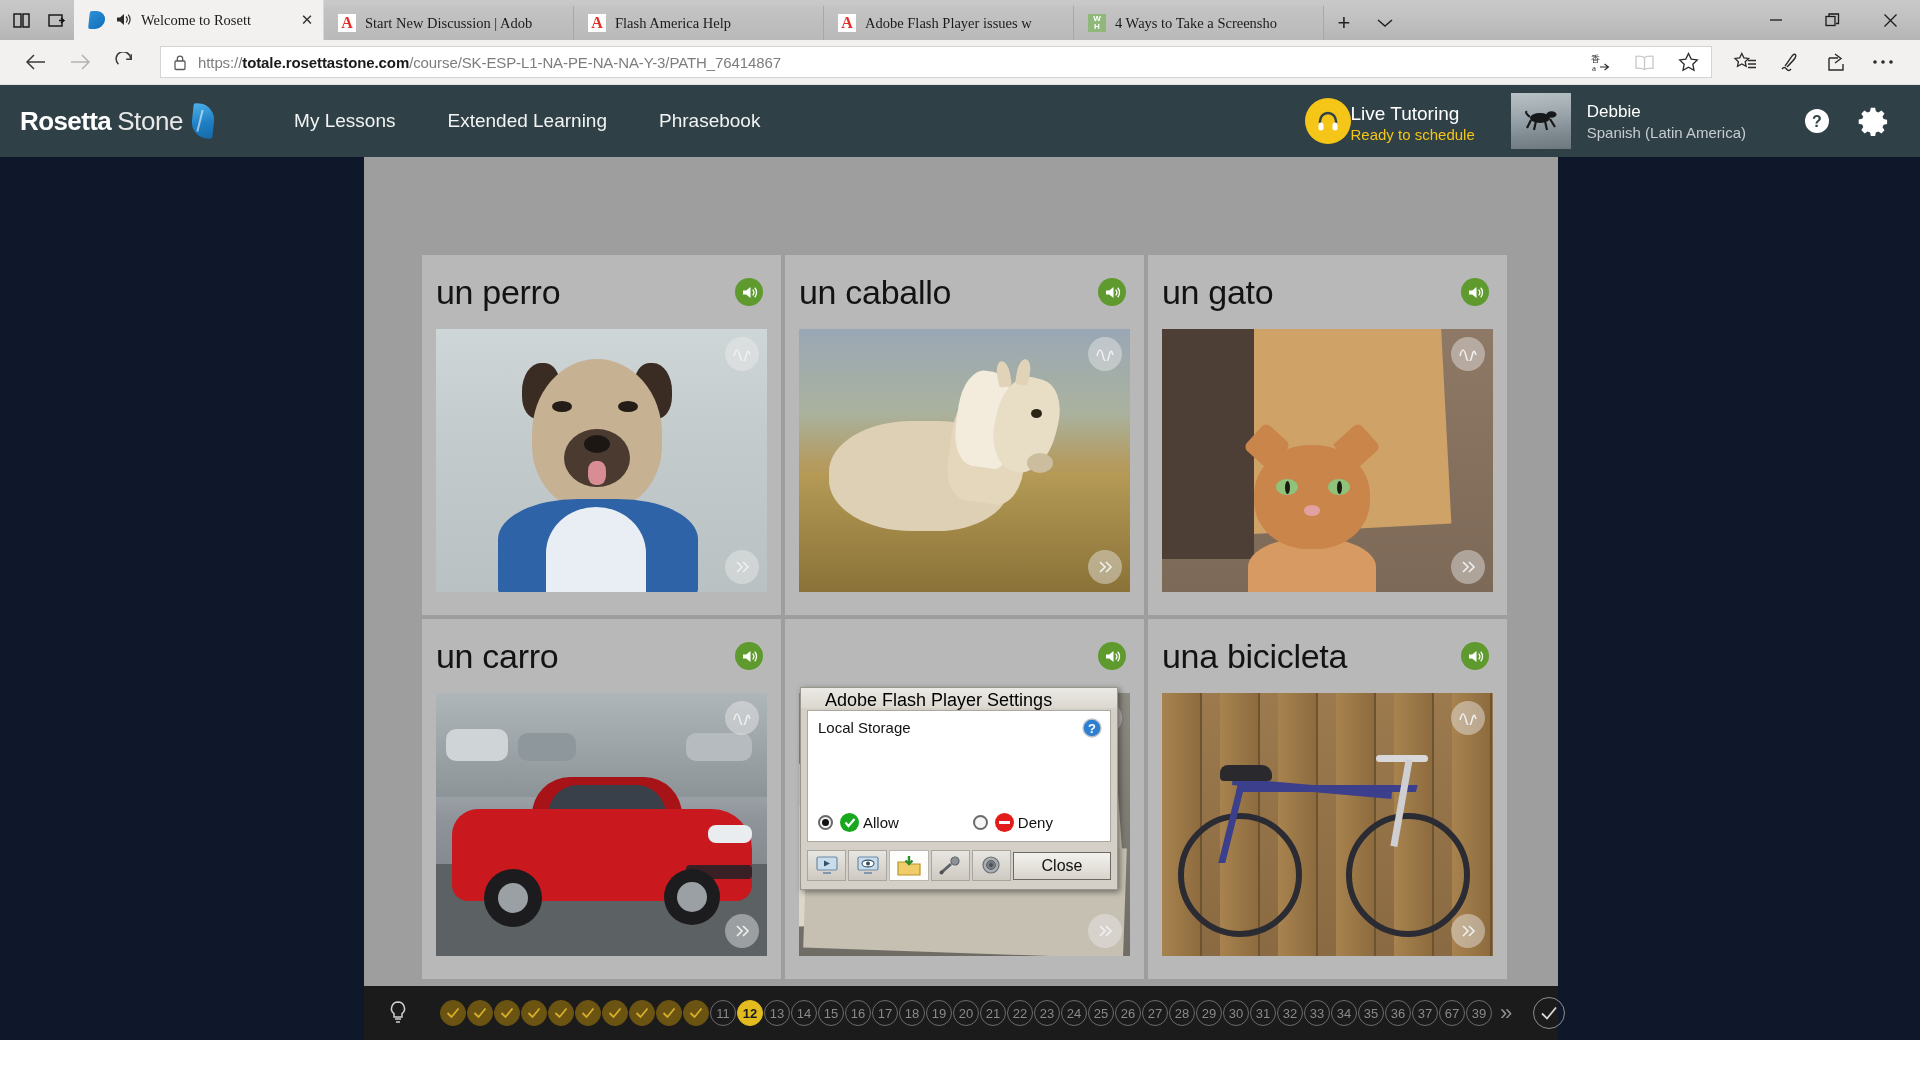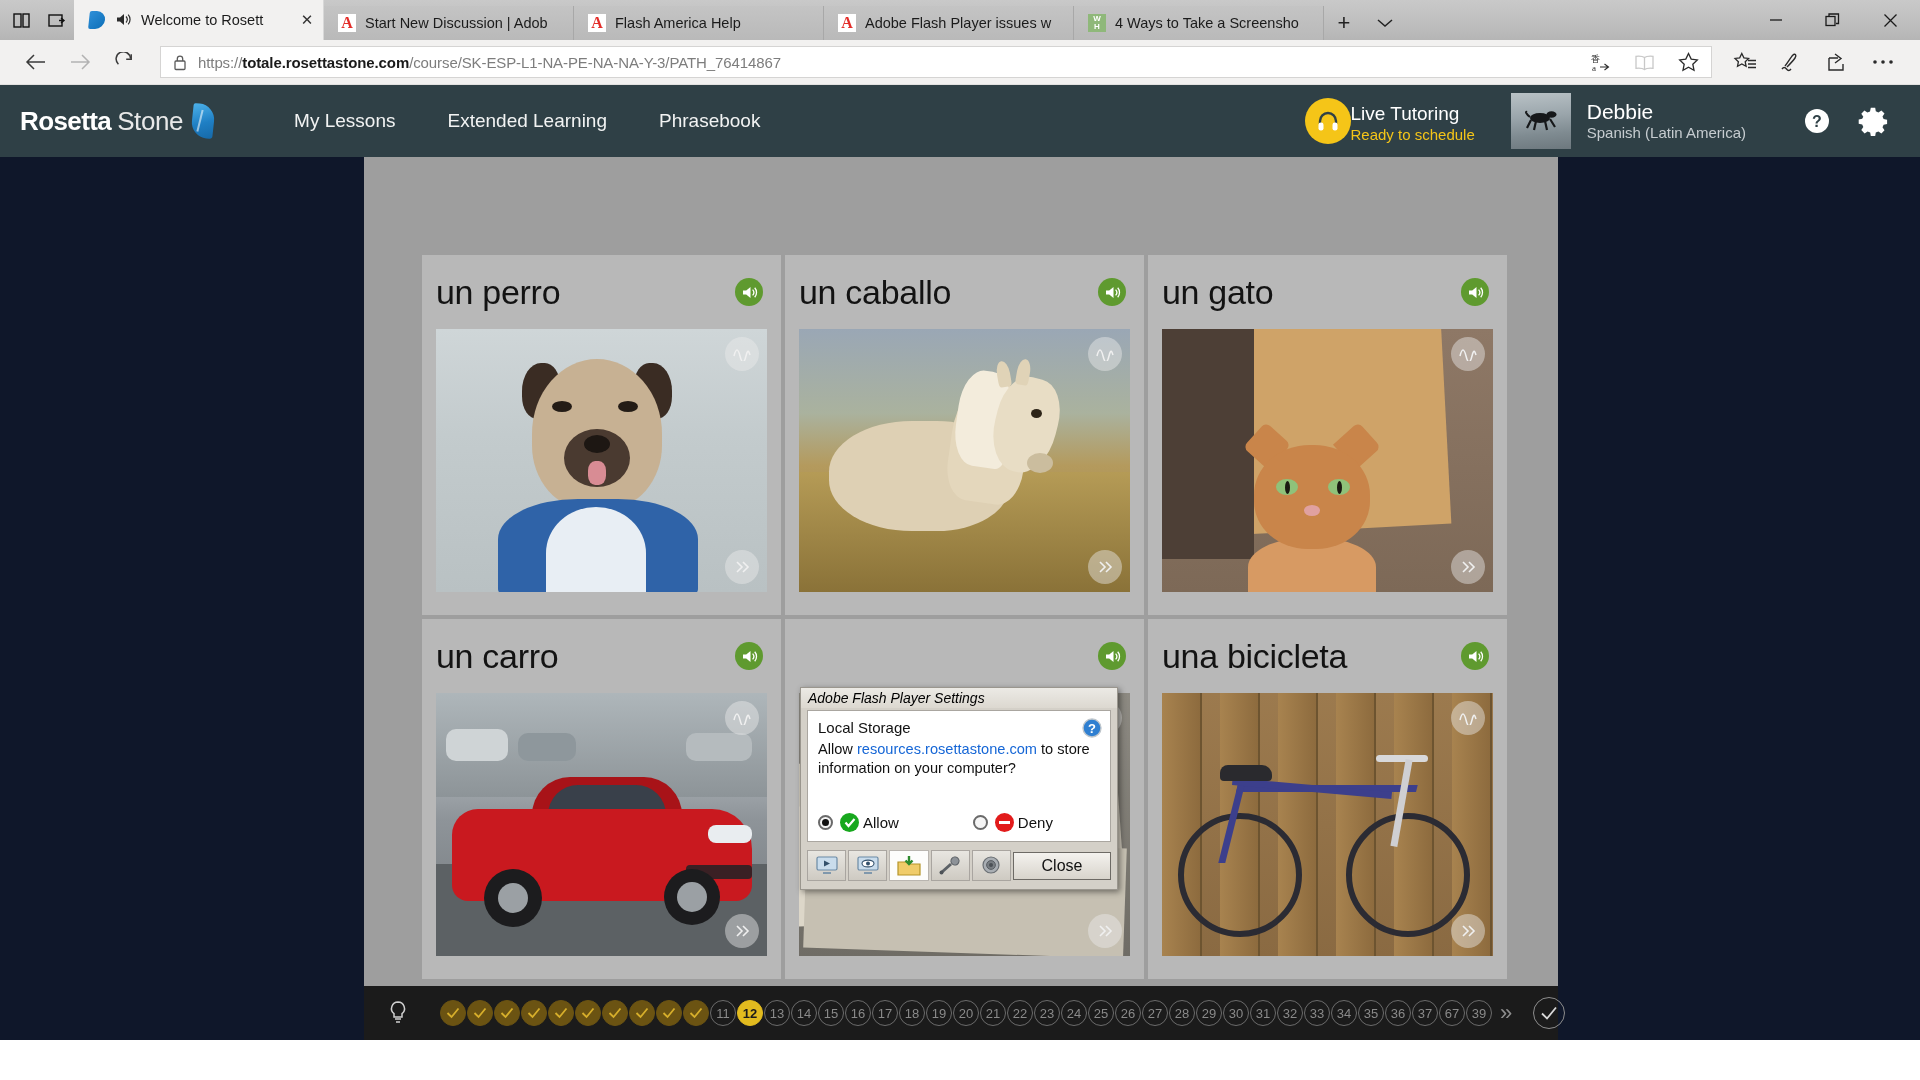--- a/index.html
+++ b/index.html
@@ -35,21 +35,21 @@
     gap: 9px;
     background: linear-gradient(to bottom,#c4c4c4,#b9b9b9);
     border-right: 1px solid #a8a8a8;
     font-size: 15px; color: #1b1b1b;
     position: relative;
     overflow: hidden;
     white-space: nowrap;
   }
   .tab.active { background: #f2f1f0; height: 40px; border-right: 1px solid #d8d8d8; }
   .tab .favicon { width: 18px; height: 18px; flex: 0 0 18px; display:flex; align-items:center; justify-content:center; }
-  .tab .ttl { flex: 1 1 auto; overflow: hidden; text-overflow: clip; font-size: 14.5px; }
+  .tab .ttl { flex: 1 1 auto; overflow: hidden; text-overflow: clip; font-size: 14.5px; font-family: Liberation Serif, serif; }
   .tab .audio { width: 17px; height: 17px; flex: 0 0 17px; color:#2b2b2b; }
   .tab .closex { width: 16px; flex: 0 0 16px; color:#333; font-size: 15px; text-align:center; }
 
   .fav-edge {
     width: 16px; height: 18px;
     background: linear-gradient(135deg,#2e8fd8,#0d6fb8);
     border-radius: 2px 9px 9px 2px;
     transform: skewX(-6deg);
   }
   .fav-adobe {
@@ -123,21 +123,21 @@
   .tutor-txt .t2 { color:#f5c518; font-size: 15px; line-height: 19px; }
   .profile { display:flex; align-items:center; gap:16px; margin-left: 36px; }
   .avatar {
     width: 60px; height: 56px;
     background: linear-gradient(175deg,#b9c2c6 0%,#9aa5ab 42%,#7f8b91 72%,#6d787e 100%);
     position: relative; overflow:hidden; flex:0 0 60px;
   }
   .avatar .dog {
     position:absolute; left:12px; top:16px; width:36px; height:22px;
   }
-  .prof-txt .p1 { color:#fff; font-size: 21px; line-height: 22px; }
+  .prof-txt .p1 { color:#fff; font-size: 17px; line-height: 22px; }
   .prof-txt .p2 { color:#c6ccd0; font-size: 15px; line-height: 19px; }
   .hdr-icon { width: 50px; display:flex;align-items:center;justify-content:center; }
   .hdr-icon.help { margin-left: 46px; }
   .hdr-icon.gear { margin-left: 6px; margin-right: 22px; }
 
   
   .stage { height: 883px; background: #0f172a; position: relative; }
   .stage-inner {
     position: absolute; left: 364px; top: 0; width: 1194px; height: 883px;
     background: #9e9e9e;
@@ -275,24 +275,23 @@
 
   
   .flash-dlg {
     position: absolute; left: 800px; top: 530px; width: 318px; height: 203px;
     background: #d4d0c8; border: 1px solid #9a968e;
     box-shadow: 2px 2px 6px rgba(0,0,0,.45);
     font-family: "Liberation Sans", sans-serif;
     z-index: 50;
   }
   .flash-title {
-    height: 20px; padding: 2px 6px 0 7px;
-    font-size: 14px; color: #000;
+    height: 20px; padding: 2px 6px 0 24px;
+    font-size: 18px; color: #000;
     background: linear-gradient(to bottom,#eceae5,#dcd8d0);
-    font-style: italic;
   }
   .flash-panel {
     margin: 2px 6px 0 6px; height: 132px; background:#fff;
     border: 1px solid #aaa6a0; position: relative; padding: 8px 10px;
   }
   .fp-h { font-size: 15px; color:#111; }
   .fp-q { font-size: 14.6px; color:#111; line-height: 19px; margin-top: 4px; }
   .fp-q a { color:#1566d6; text-decoration:none; }
   .qmark { position:absolute; right: 8px; top: 7px; width: 20px; height: 20px; }
   .fp-radios { position:absolute; left: 10px; bottom: 9px; right: 10px; display:flex; align-items:center; }
@@ -867,21 +866,20 @@
         <svg width="18" height="16" viewBox="0 0 18 16">
             <path d="M2 8.5l5 5L16 2.5" fill="none" stroke="currentColor" stroke-width="1.8"></path>
           </svg>
       </span>
     </div>
 
     <div class="flash-dlg">
       <div class="flash-title">Adobe Flash Player Settings</div>
       <div class="flash-panel">
         <div class="fp-h">Local Storage</div>
-        <div class="fp-q"><span>Allow </span><a href="#">resources.rosettastone.com</a><span> to store information on your computer?</span></div>
         <span class="qmark">
           <svg width="20" height="20" viewBox="0 0 20 20">
               <circle cx="10" cy="10" r="9" fill="#2f7fd1" stroke="#bfc6cc" stroke-width="1.4"></circle>
               <text x="10" y="15" text-anchor="middle" font-size="13" font-weight="bold" font-family="Liberation Sans, sans-serif" fill="#fff">?</text>
             </svg>
         </span>
         <div class="fp-radios">
           <span class="radio">
               <span class="dot"></span>
             </span>

